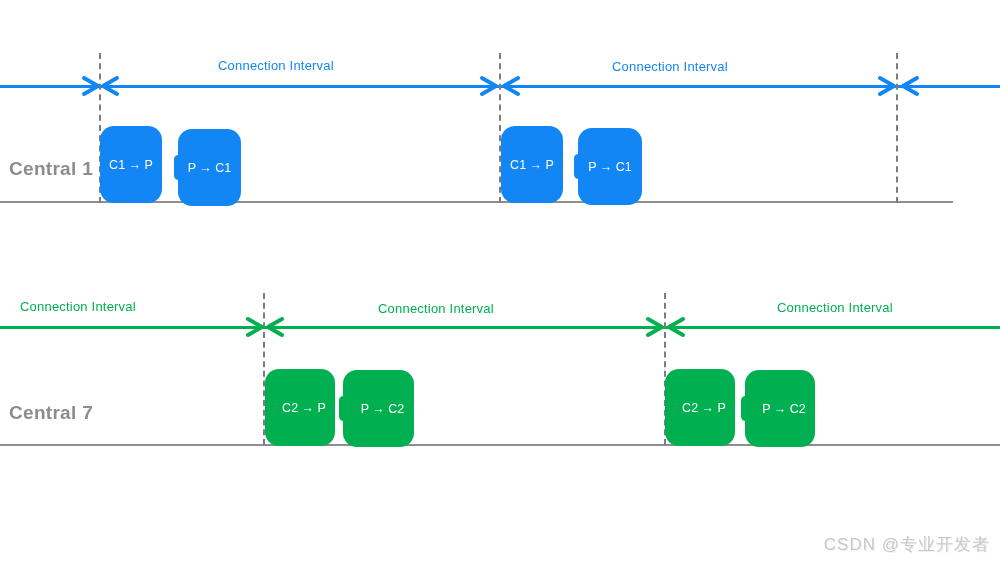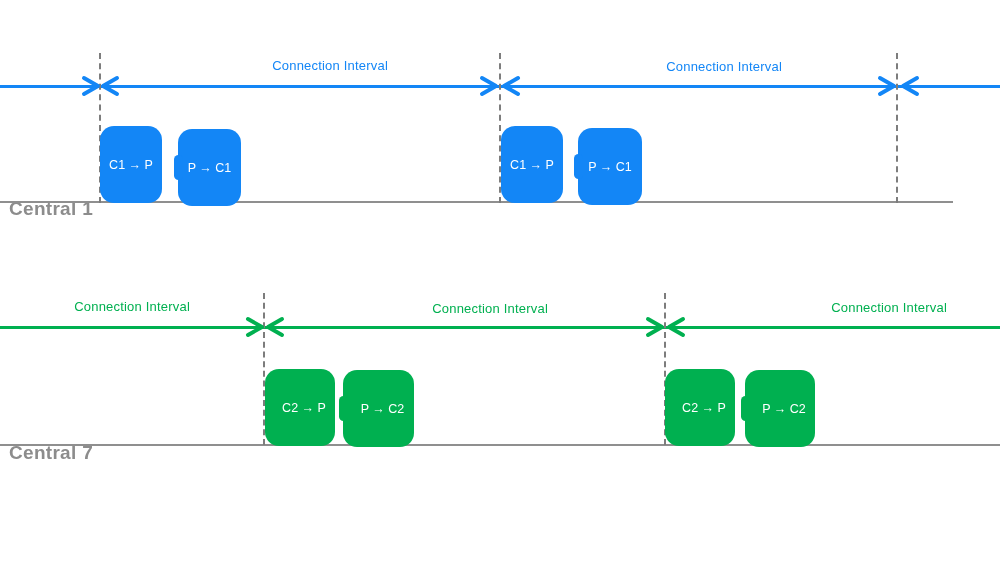--- a/index.html
+++ b/index.html
@@ -9,24 +9,24 @@
   }
   .timeline{position:absolute;height:3px;}
   .timeline.blue{background:var(--blue);}
   .timeline.green{background:var(--green);}
   .baseline{position:absolute;height:2px;background:var(--line-gray);}
   .dashv{position:absolute;width:0;border-left:2px dashed var(--dash-gray);}
   .chev{position:absolute;}
   .chev path{fill:none;stroke-width:4;stroke-linecap:round;stroke-linejoin:round;}
   .chev.blue path{stroke:var(--blue);}
   .chev.green path{stroke:var(--green);}
-  .ci-label{position:absolute;width:170px;text-align:right;font-size:13px;letter-spacing:.2px;}
+  .ci-label{position:absolute;width:170px;text-align:left;font-size:13px;letter-spacing:.2px;}
   .ci-label.blue{color:var(--blue);}
   .ci-label.green{color:var(--green);}
-  .row-label{position:absolute;font-size:19px;font-weight:bold;color:var(--label-gray);letter-spacing:.3px;margin-top:40px;}
+  .row-label{position:absolute;font-size:19px;font-weight:bold;color:var(--label-gray);letter-spacing:.3px;}
   .event{
     position:absolute;border-radius:14px;color:#fff;font-size:12.5px;
     display:flex;align-items:center;justify-content:center;white-space:nowrap;
   }
   .event.blue{background:var(--blue);}
   .event.green{background:var(--green);padding-left:8px;}
   .event.tab::before{
     content:"";position:absolute;left:-4px;top:26px;width:9px;height:25px;
     border-radius:5px;background:inherit;
   }
@@ -99,14 +99,15 @@
 
   <div class="ci-label green" style="left:20px;top:299px;">Connection Interval</div>
   <div class="ci-label green" style="left:378px;top:301px;">Connection Interval</div>
   <div class="ci-label green" style="left:777px;top:300px;">Connection Interval</div>
 
   <div class="event green" style="left:265px;top:369px;width:62px;height:77px;">C2 → P</div>
   <div class="event green tab" style="left:343px;top:370px;width:63px;height:77px;">P → C2</div>
   <div class="event green" style="left:665px;top:369px;width:62px;height:77px;">C2 → P</div>
   <div class="event green tab" style="left:745px;top:370px;width:62px;height:77px;">P → C2</div>
 
+  <div class="watermark">CSDN @专业开发者</div>
 
 </div>
 
 </body></html>

